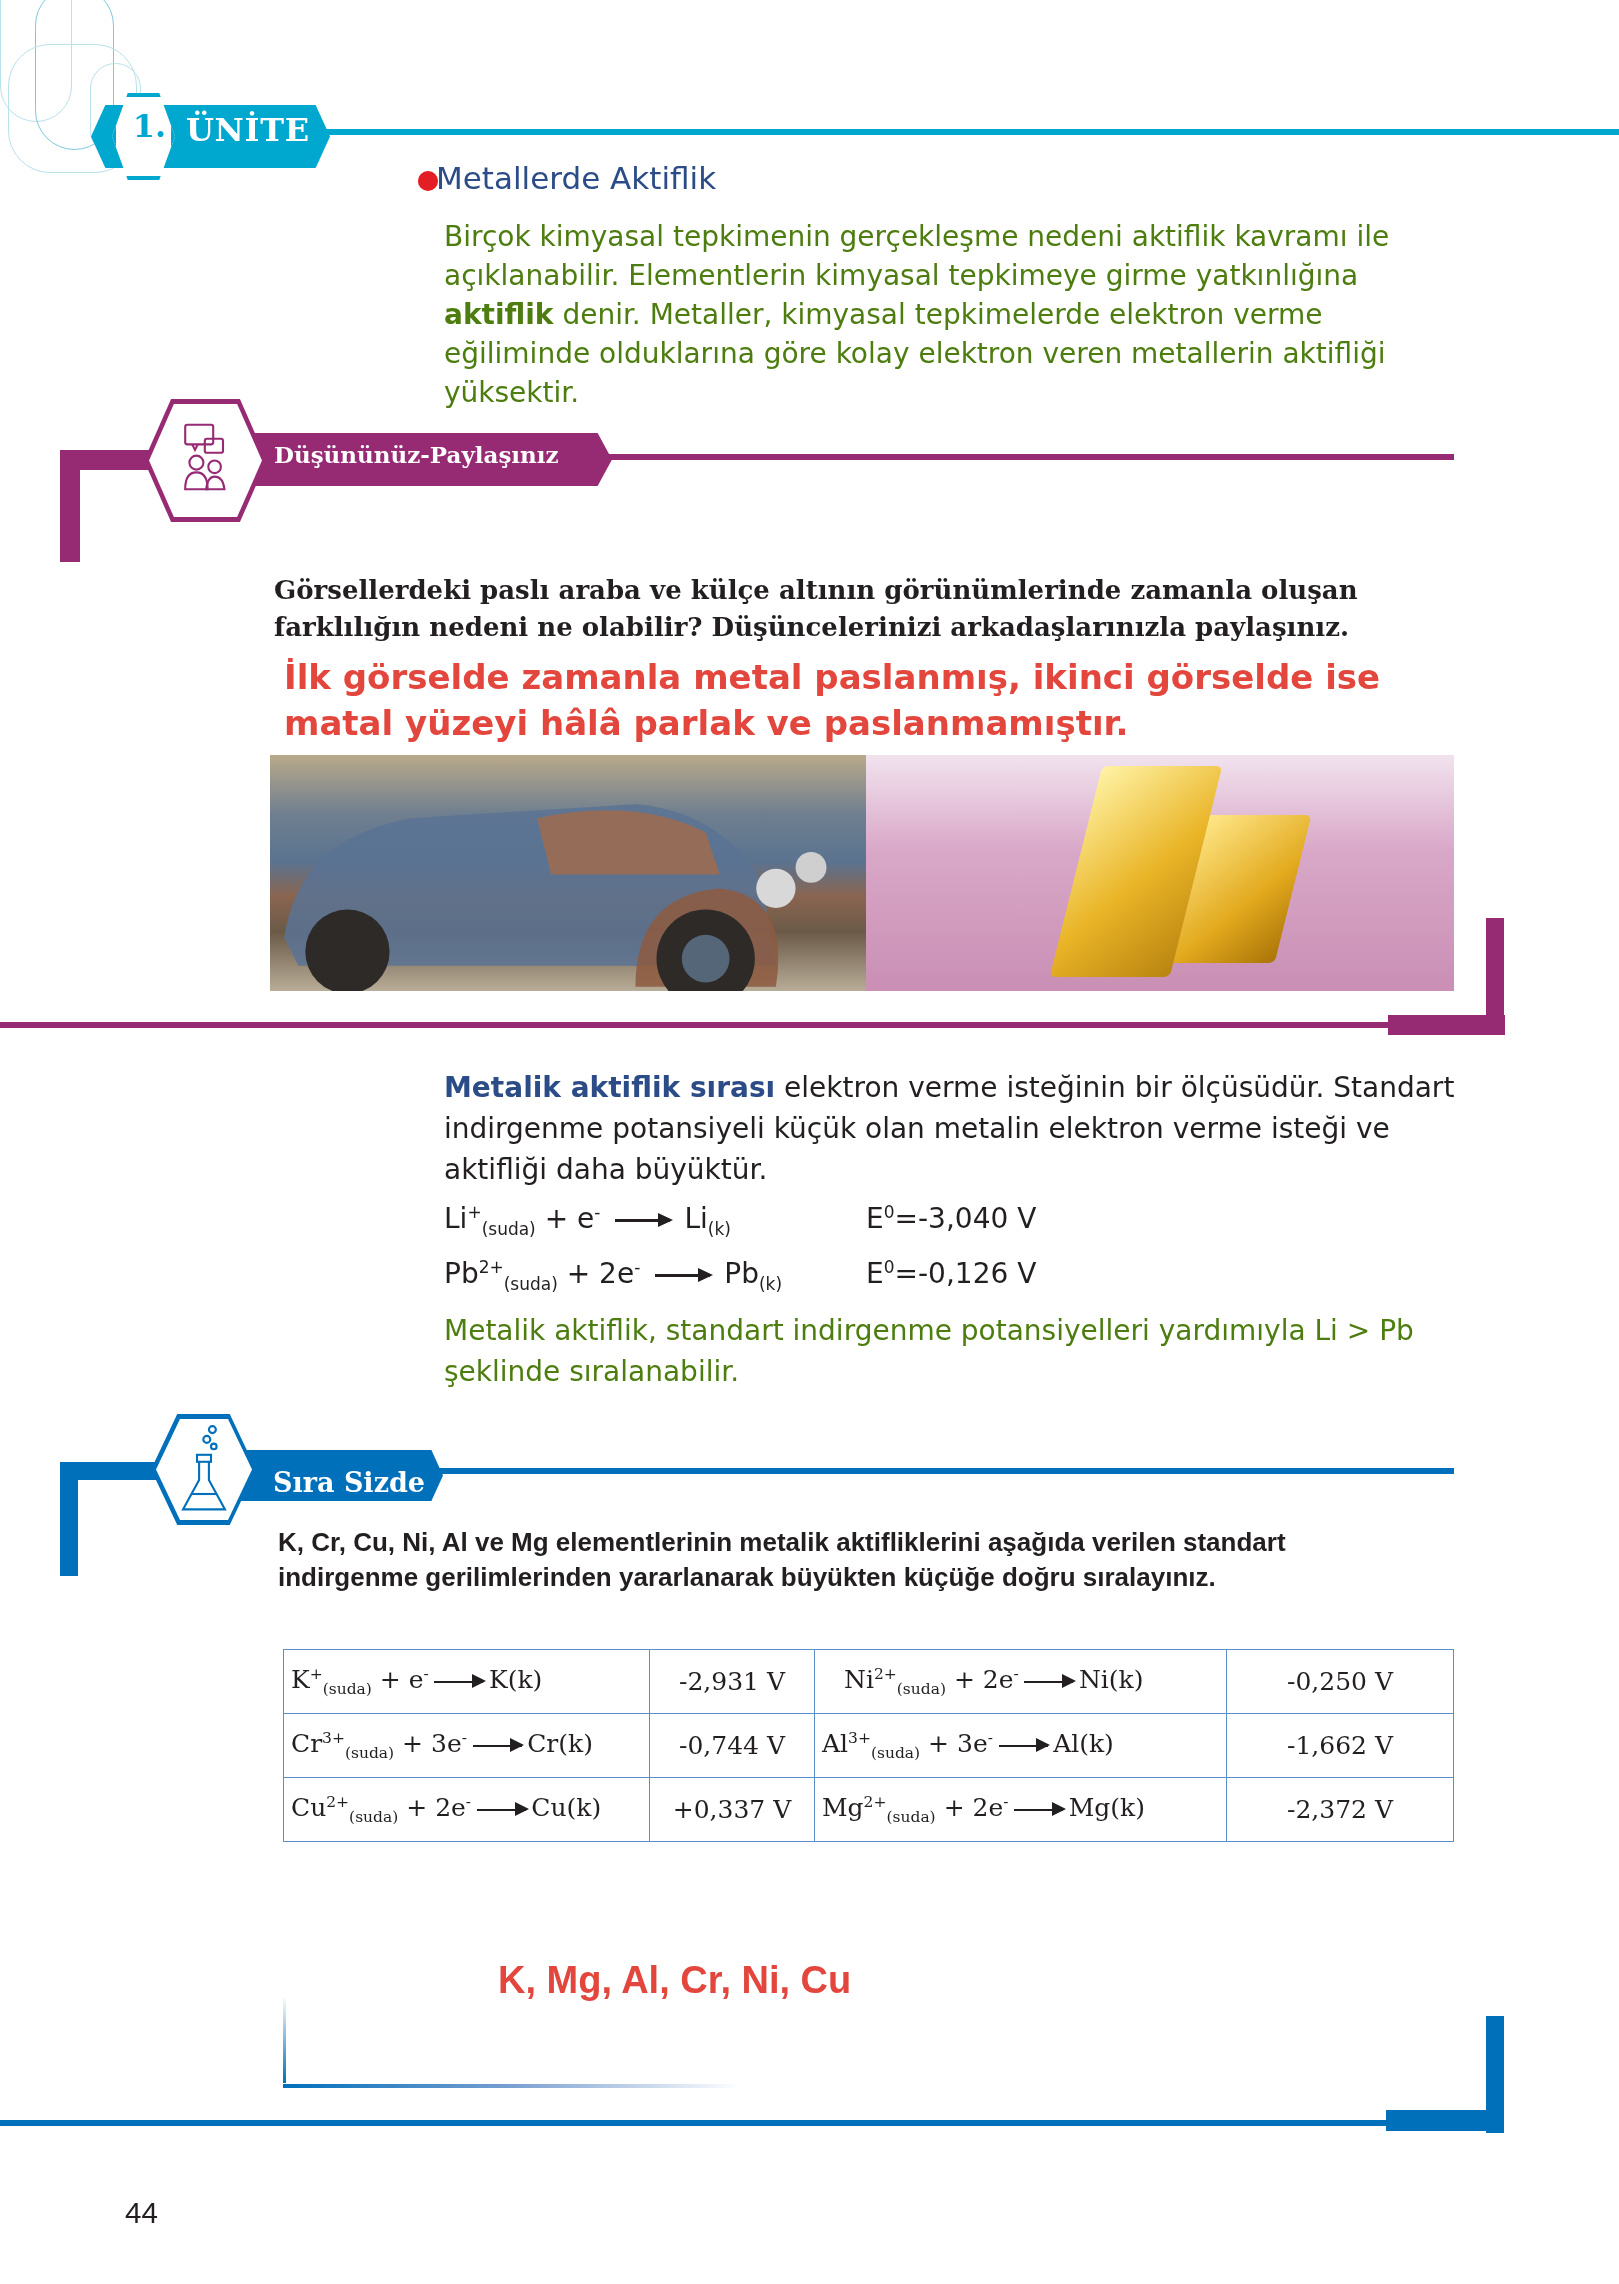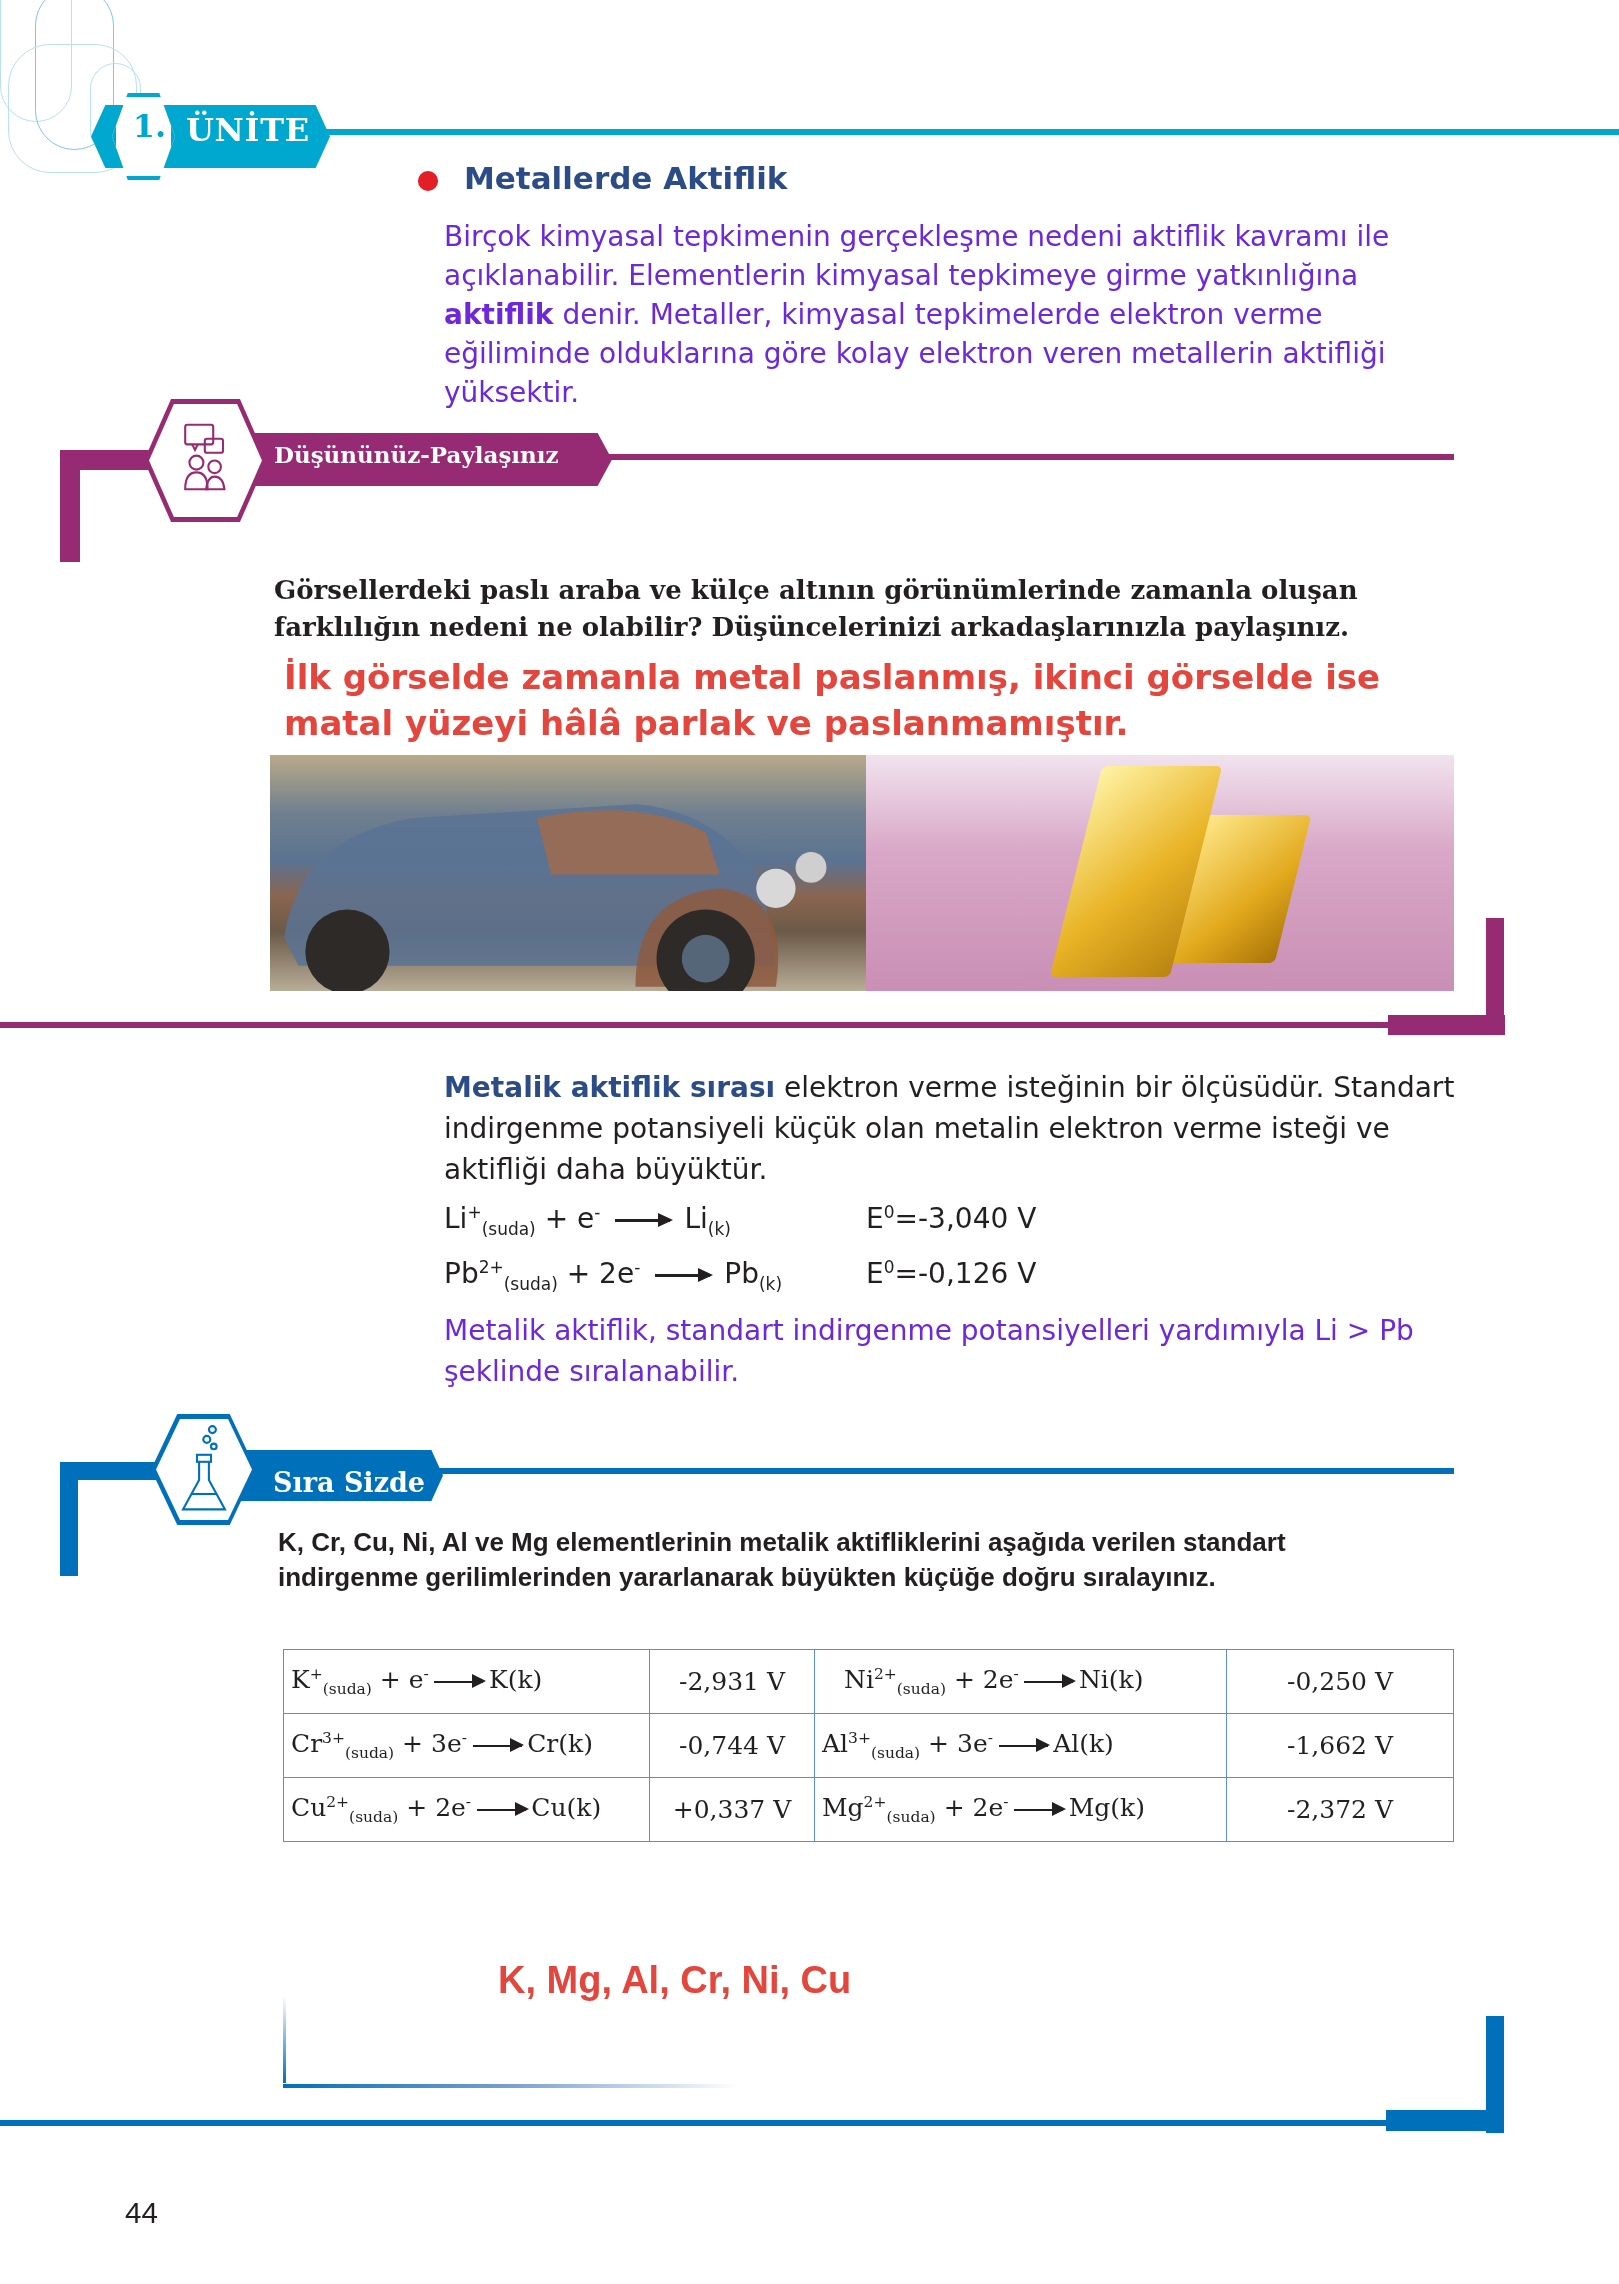--- a/index.html
+++ b/index.html
@@ -14,23 +14,23 @@
   .unit-line { left:309px; top:129px; width:1310px; height:5.6px; background:#00a7cf; }
   .unit-pill { left:91px; top:105px; width:239px; height:63px; background:#00a7cf; border-radius:15.5px;
                clip-path: polygon(6% 0, 94% 0, 100% 50%, 94% 100%, 6% 100%, 0 50%); }
   .unit-num-hex { left:112px; top:93px; width:63px; height:87px; background:#ffffff; border:4.2px solid #00a7cf;
                   clip-path: polygon(25% 0, 75% 0, 100% 50%, 75% 100%, 25% 100%, 0 50%); box-sizing:border-box; }
   .unit-num { left:125px; top:107px; width:49px; font-family:"DejaVu Serif", serif; font-size:32px; font-weight:bold; color:#00a7cf; text-align:center; }
   .unit-label { left:186px; top:111px; font-family:"DejaVu Serif", serif; font-size:32px; font-weight:bold; color:#ffffff; letter-spacing:0.7px; }
 
   
   .red-dot { left:418px; top:171px; width:19.7px; height:19.7px; border-radius:50%; background:#e31e24; }
-  .sec-title { left:464px; top:160px; font-size:31px; font-weight:bold; color:#2b4c86; }
-
-  .para { font-size:28px; line-height:39px; color:#6d28d9; }
+  .sec-title { left:436px; top:160px; font-size:31px; font-weight:normal; color:#2b4c86; }
+
+  .para { font-size:28px; line-height:39px; color:#4d7c0f; }
   .para b { font-weight:bold; }
 
   
   .purple { background:#962b74; }
   .p-bracket-v { left:60px; top:450px; width:19.7px; height:112px; }
   .p-bracket-h { left:60px; top:450px; width:127px; height:19.7px; }
   .p-line { left:605px; top:454px; width:849px; height:5.6px; }
   .p-tab { left:253px; top:433px; width:359px; height:53px; background:#962b74;
            clip-path: polygon(0 0, 96% 0, 100% 50%, 96% 100%, 0 100%); }
   .p-tab-label { left:274px; top:441px; font-family:"DejaVu Serif", serif; font-size:23px; font-weight:bold; color:#fff; }

